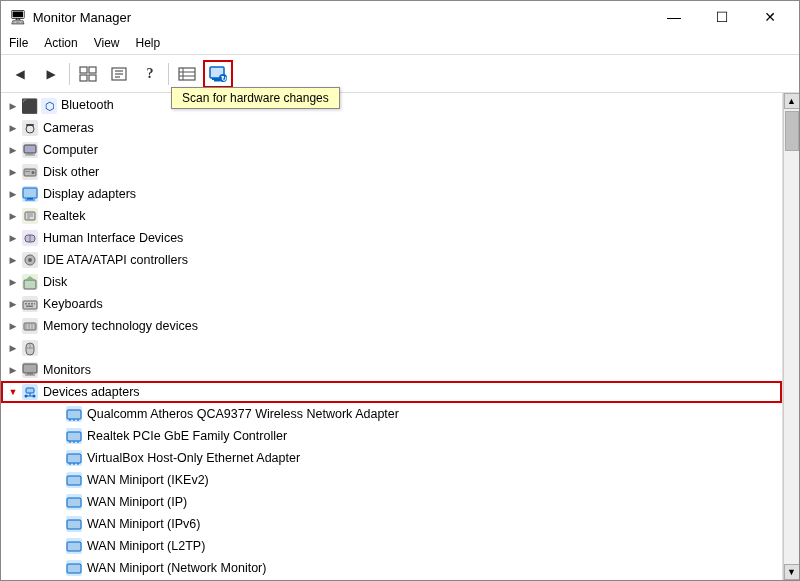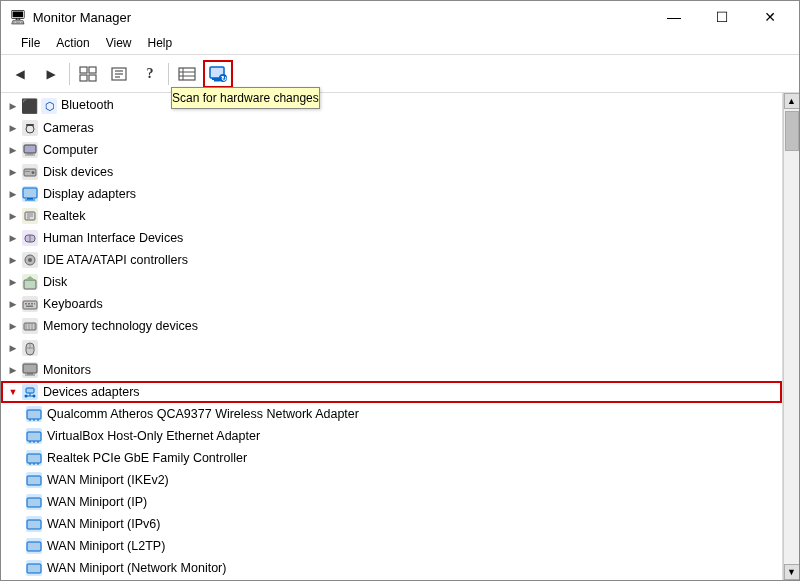--- a/index.html
+++ b/index.html
@@ -56,21 +56,21 @@
       color: #000;
       display: flex;
       align-items: center;
       justify-content: center;
     }
 
     
     .menu-bar {
       display: flex;
       align-items: center;
-      padding: 2px 12px;
+      padding: 2px 0;
       background: #fff;
       border-bottom: 1px solid #ddd;
       height: 24px;
     }
     .menu-item {
       padding: 1px 8px;
       cursor: pointer;
       font-size: 12px;
       color: #000;
     }
@@ -106,21 +106,21 @@
       height: 22px;
       background: #ccc;
       margin: 0 2px;
     }
     .tooltip-box {
       position: absolute;
       left: 170px;
       top: 32px;
       background: #ffffc0;
       border: 1px solid #888;
-      padding: 3px 0;
+      padding: 3px 10px;
       font-size: 12px;
       white-space: nowrap;
       z-index: 100;
       box-shadow: 1px 1px 3px rgba(0,0,0,0.2);
     }
 
     
     .content-area {
       display: flex;
       flex: 1;
@@ -192,21 +192,21 @@
       display: flex;
       align-items: center;
       justify-content: center;
       font-size: 14px;
       flex-shrink: 0;
     }
     .tree-item .item-label {
       font-size: 12.5px;
     }
     .child-item {
-      padding-left: 24px;
+      padding-left: 64px;
     }
 
     
     .icon-bluetooth { color: #0078d7; }
     .icon-network { color: #0066cc; }
   </style>
 </head>
 <body>
 
 <div class="window">
@@ -313,21 +313,21 @@
       <div class="tree-item">
         <span class="expand-icon">▶</span>
         <span class="item-icon">
           <svg width="16" height="16" viewBox="0 0 16 16">
               <rect width="16" height="16" rx="2" fill="#e8e8e8"></rect>
             <rect x="2" y="5" width="12" height="7" rx="1" stroke="#666" stroke-width="1" fill="#bbb"></rect>
             <circle cx="11" cy="8.5" r="1.5" fill="#666"></circle>
             <rect x="3" y="7" width="5" height="1" rx="0.5" fill="#888"></rect>
           </svg>
         </span>
-        <span class="item-label">Disk devices</span>
+        <span class="item-label">Disk other</span>
       </div>
 
       <div class="tree-item">
         <span class="expand-icon">▶</span>
         <span class="item-icon">
           <svg width="16" height="16" viewBox="0 0 16 16">
               <rect width="16" height="16" rx="2" fill="#d0e8ff"></rect>
             <rect x="1" y="2" width="14" height="10" rx="1" stroke="#0066cc" stroke-width="1" fill="#aacfee"></rect>
             <rect x="5" y="12" width="6" height="1.5" fill="#0066cc"></rect>
             <rect x="3" y="13.5" width="10" height="1" fill="#0066cc"></rect>
@@ -473,34 +473,34 @@
       <div class="tree-item child-item">
         <span class="item-icon">
           <svg width="16" height="16" viewBox="0 0 16 16">
               <rect width="16" height="16" rx="2" fill="#d0e8ff"></rect>
             <rect x="1" y="4" width="14" height="9" rx="1" stroke="#0066cc" stroke-width="1" fill="#aacfee"></rect>
             <line x1="4" y1="13" x2="4" y2="15" stroke="#0066cc" stroke-width="1"></line>
             <line x1="8" y1="13" x2="8" y2="15" stroke="#0066cc" stroke-width="1"></line>
             <line x1="12" y1="13" x2="12" y2="15" stroke="#0066cc" stroke-width="1"></line>
           </svg>
         </span>
-        <span class="item-label">VirtualBox Host-Only Ethernet Adapter</span>
+        <span class="item-label">Realtek PCIe GbE Family Controller</span>
       </div>
 
       <div class="tree-item child-item">
         <span class="item-icon">
           <svg width="16" height="16" viewBox="0 0 16 16">
               <rect width="16" height="16" rx="2" fill="#d0e8ff"></rect>
             <rect x="1" y="4" width="14" height="9" rx="1" stroke="#0066cc" stroke-width="1" fill="#aacfee"></rect>
             <line x1="4" y1="13" x2="4" y2="15" stroke="#0066cc" stroke-width="1"></line>
             <line x1="8" y1="13" x2="8" y2="15" stroke="#0066cc" stroke-width="1"></line>
             <line x1="12" y1="13" x2="12" y2="15" stroke="#0066cc" stroke-width="1"></line>
           </svg>
         </span>
-        <span class="item-label">Realtek PCIe GbE Family Controller</span>
+        <span class="item-label">VirtualBox Host-Only Ethernet Adapter</span>
       </div>
 
       <div class="tree-item child-item">
         <span class="item-icon">
           <svg width="16" height="16" viewBox="0 0 16 16">
               <rect width="16" height="16" rx="2" fill="#d0e8ff"></rect>
             <rect x="1" y="4" width="14" height="9" rx="1" stroke="#0066cc" stroke-width="1" fill="#aacfee"></rect>
           </svg>
         </span>
         <span class="item-label">WAN Miniport (IKEv2)</span>

